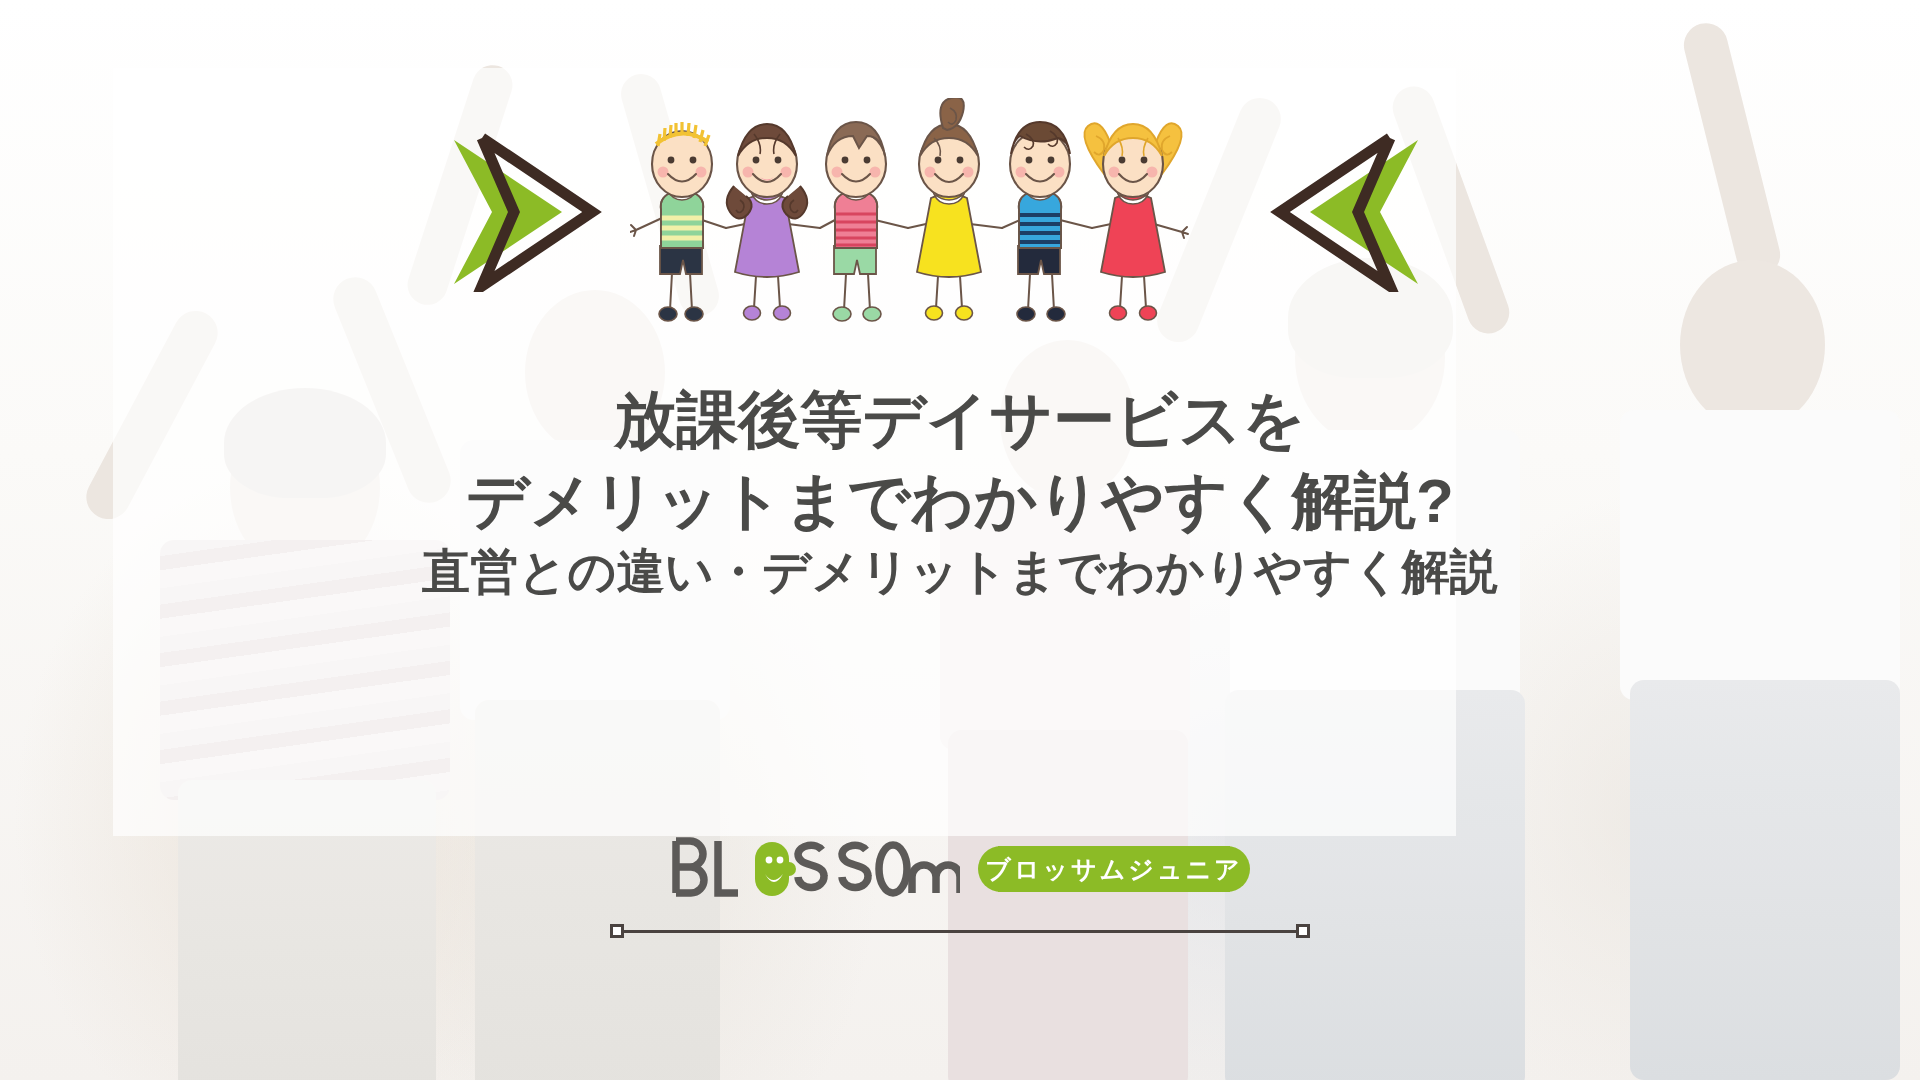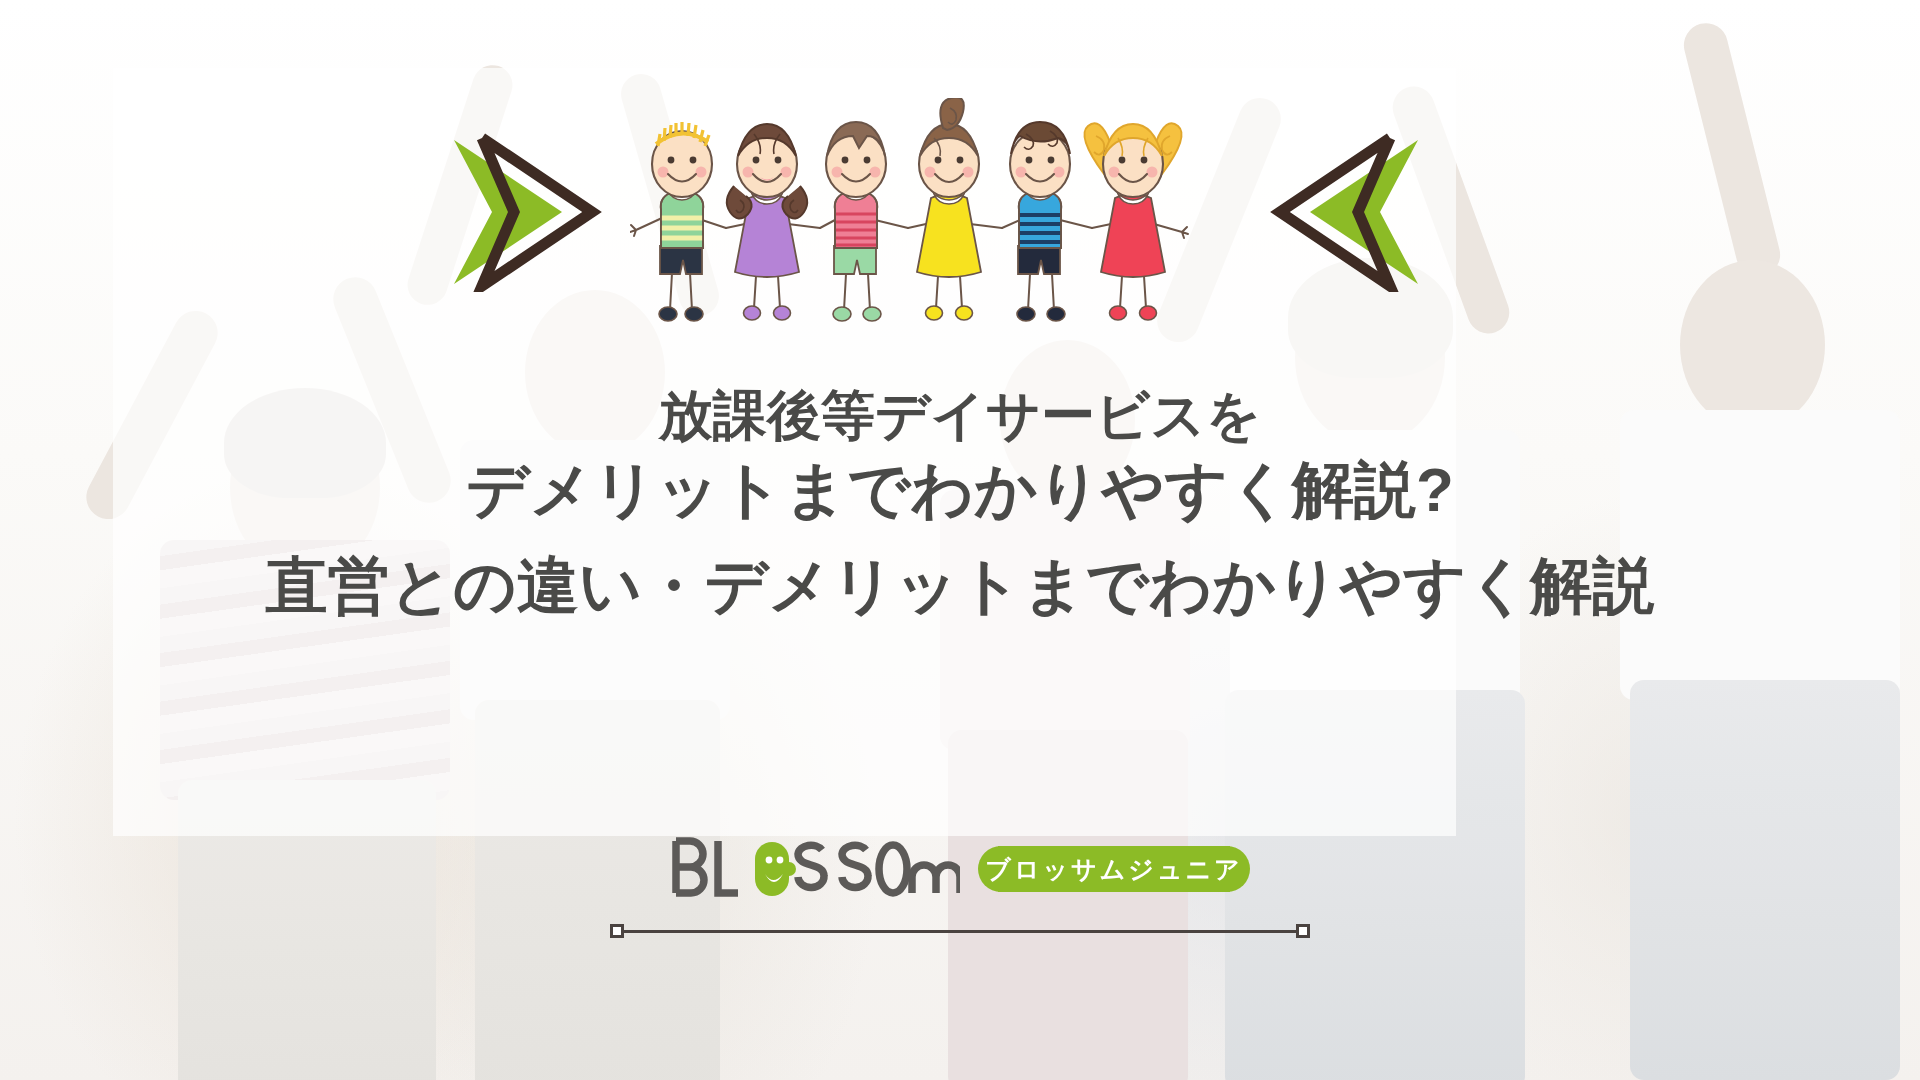--- a/index.html
+++ b/index.html
@@ -73,23 +73,23 @@
   #title-block {
     position: absolute;
     left: 0; right: 0; top: 380px;
     text-align: center;
     color: #4a4a48;
     font-weight: 700;
     line-height: 1.30;
     letter-spacing: .005em;
   }
   .title-line { display: block; white-space: nowrap; }
-  #t1 { font-size: 54px; }
+  #t1 { font-size: 62px; }
   #t2 { font-size: 62px; }
-  #t3 { font-size: 62px; margin-top: 15px; }
+  #t3 { font-size: 48px; }
 
   
   #logo-block {
     position: absolute;
     left: 0; right: 0; top: 836px;
     display: flex;
     flex-direction: column;
     align-items: center;
   }
   #logo-row {

